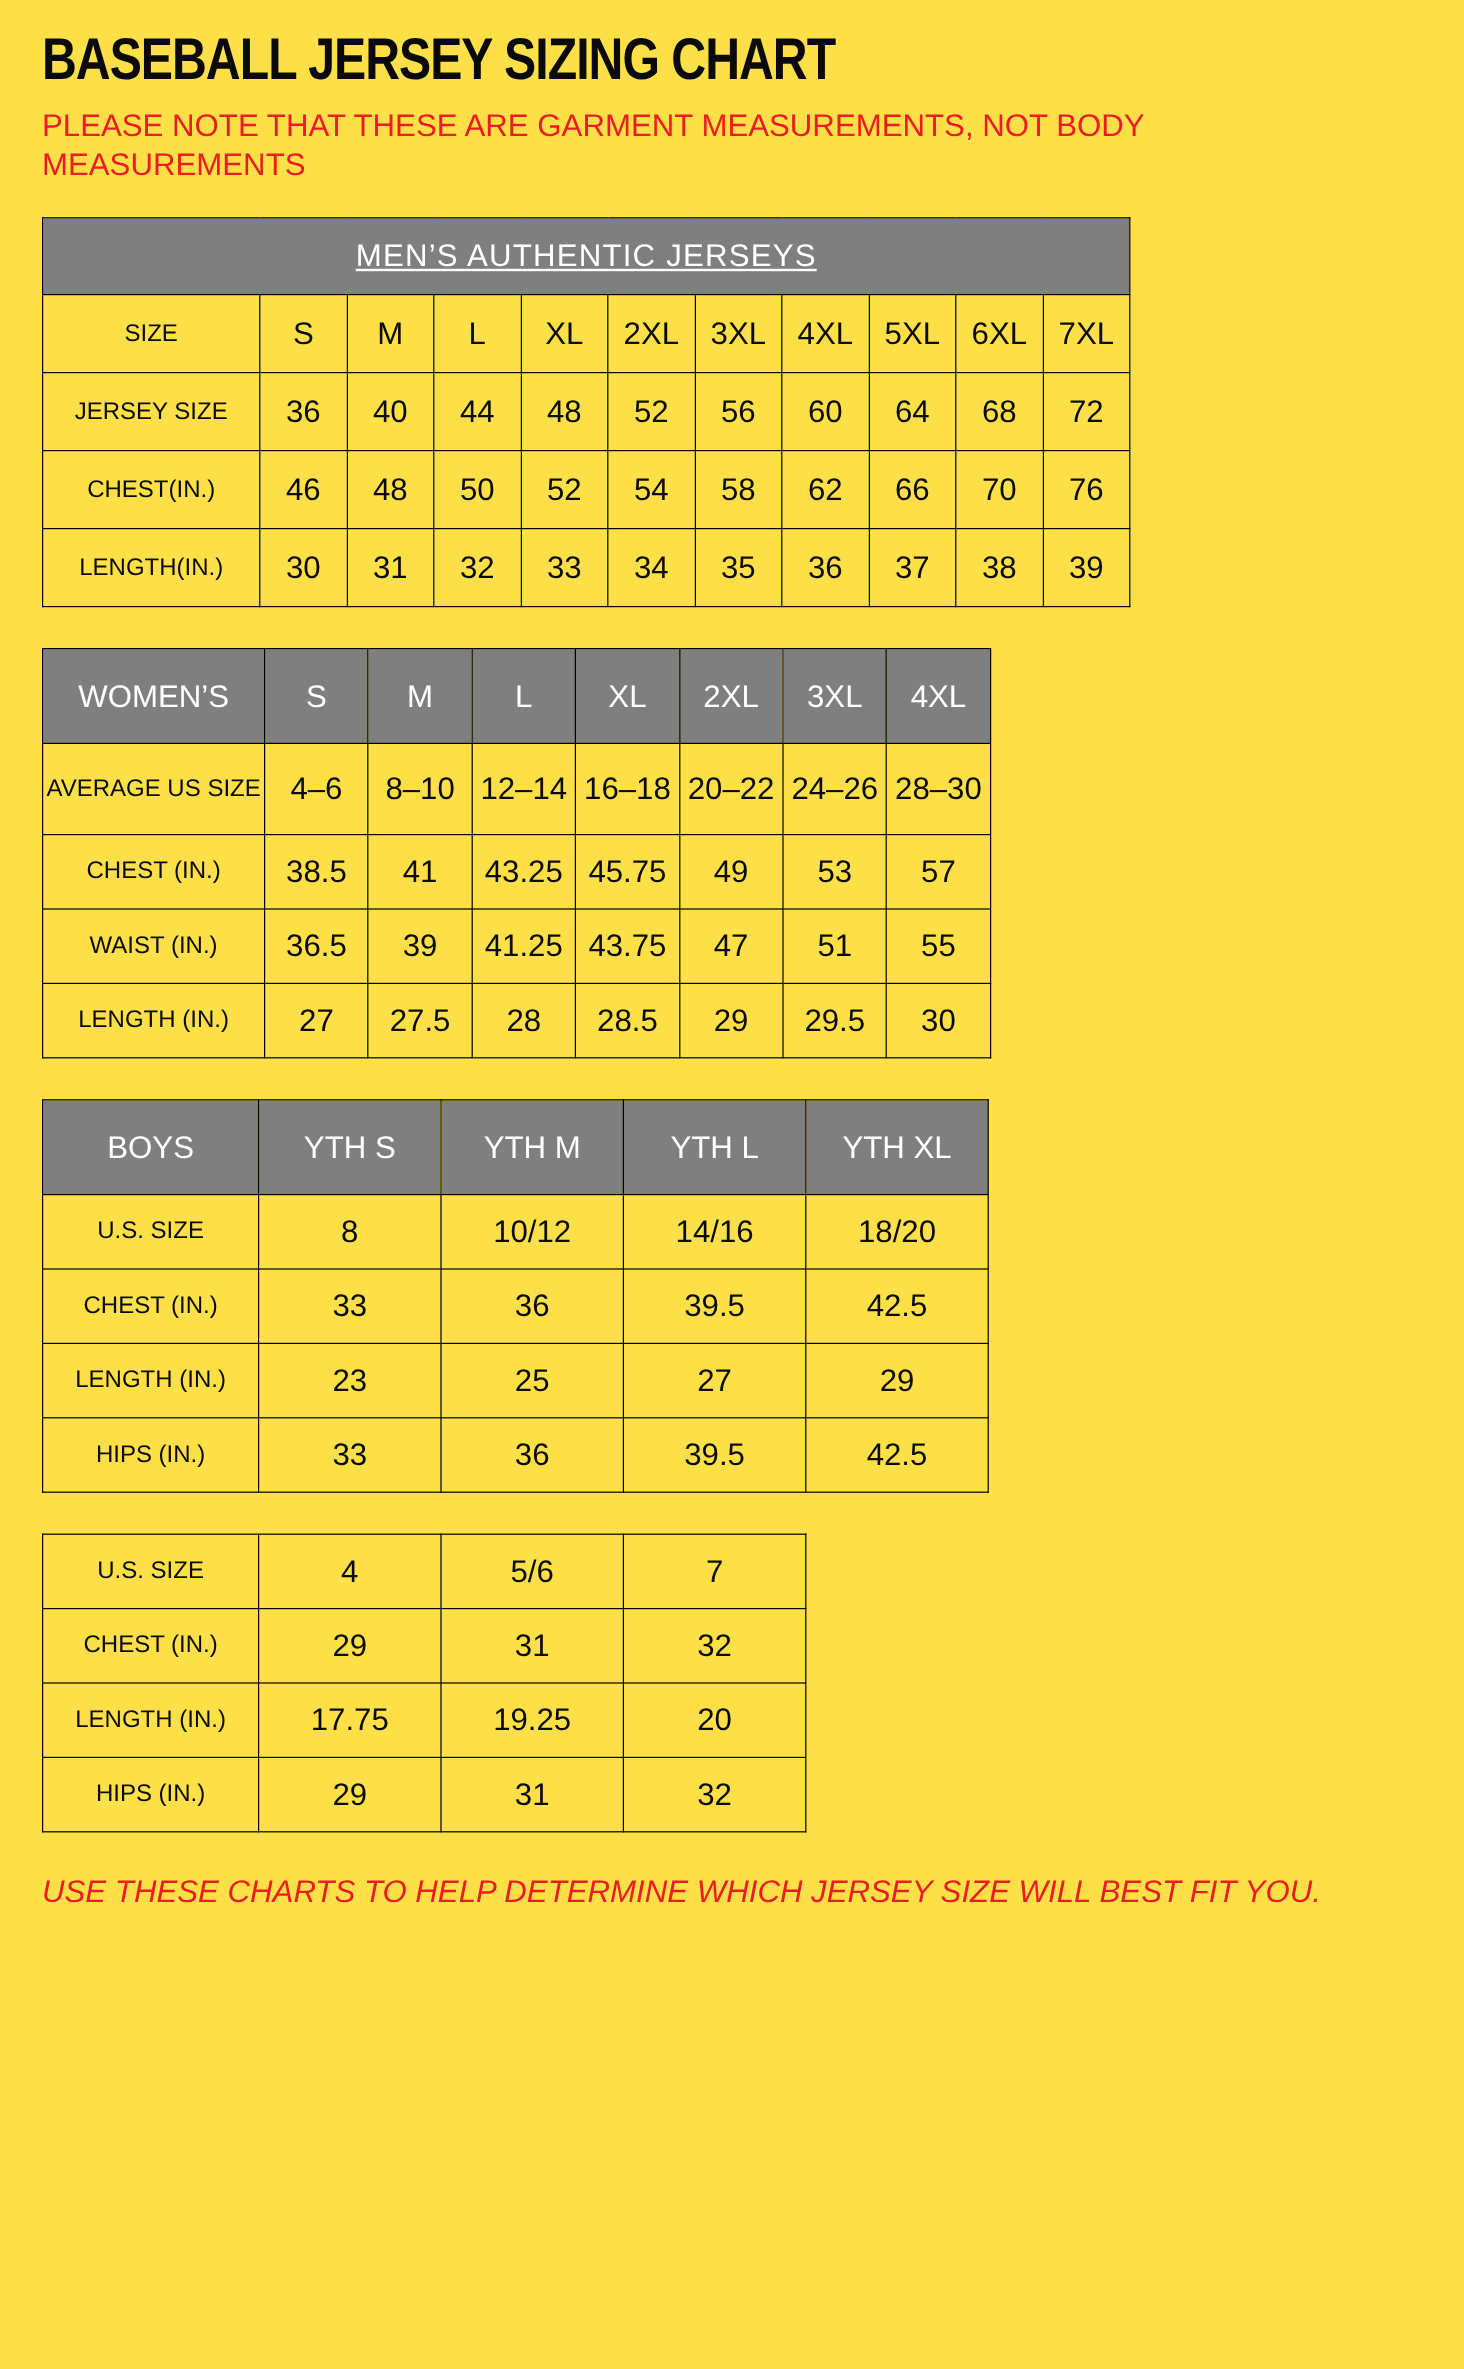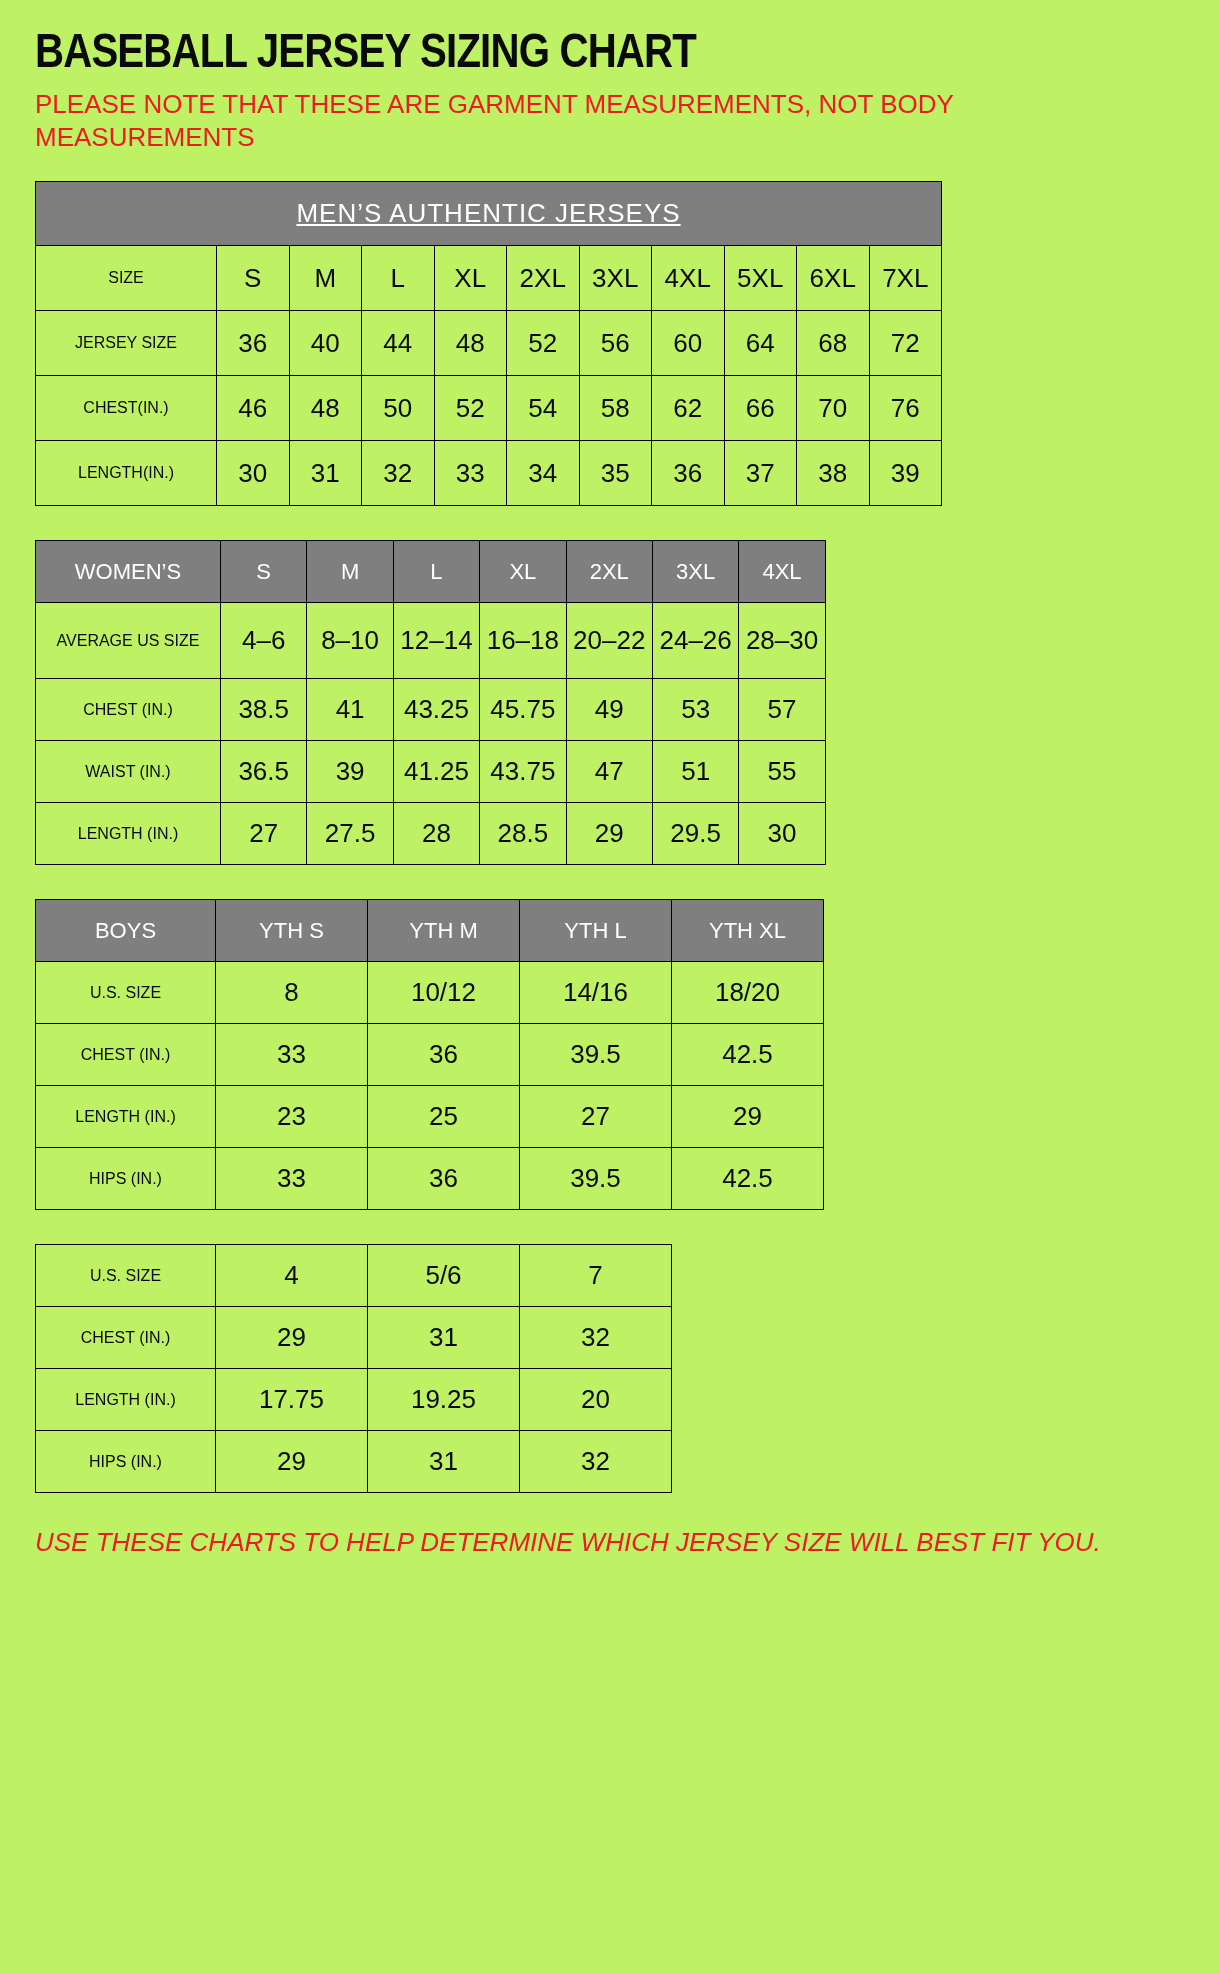--- a/index.html
+++ b/index.html
@@ -1,18 +1,18 @@
 <!DOCTYPE html>
 <html><head>
 <meta charset="utf-8">
 <style>
   * { box-sizing: border-box; }
   html, body { margin: 0; padding: 0; background: #ffffff; }
   body { font-family: "Liberation Sans", "DejaVu Sans", sans-serif; color: #0a0a0a; }
-  .page { width: 1220px; min-height: 1974px; padding: 22px 20px 20px 35px; background: #bef264; }
+  .page { width: 1220px; min-height: 1974px; padding: 22px 20px 20px 35px; background: #fde047; }
 
   .title {
     margin: 0 0 4px 0;
     font-size: 49px;
     font-weight: 800;
     letter-spacing: -1px;
     white-space: nowrap;
     transform: scaleX(0.82);
     transform-origin: left top;
   }
@@ -33,34 +33,34 @@
 
   table.tbl { border-collapse: collapse; table-layout: fixed; margin: 0 0 34px 0; }
   .tbl td {
     border: 1.5px solid #000;
     text-align: center;
     vertical-align: middle;
     font-size: 26px;
     padding: 2px;
     overflow: hidden;
   }
-  .tbl td.lbl { font-size: 16px; }
+  .tbl td.lbl { font-size: 20px; }
   .tbl tr.banner td {
     background: #7f7f7f;
     color: #ffffff;
     font-size: 26px;
     letter-spacing: 1px;
     height: 64px;
     text-decoration: underline;
   }
   .tbl tr.ghead td {
     background: #7f7f7f;
     color: #ffffff;
-    font-size: 22px;
-    height: 62px;
+    font-size: 26px;
+    height: 79px;
   }
 
   .mens { width: 906px; }
   .mens col.c-lbl { width: 181px; }
   .mens col.c-val { width: 72.5px; }
   .mens tr.data td { height: 65px; }
 
   .womens { width: 790px; }
   .womens col.c-lbl { width: 185px; }
   .womens col.c-val { width: 86.4px; }

